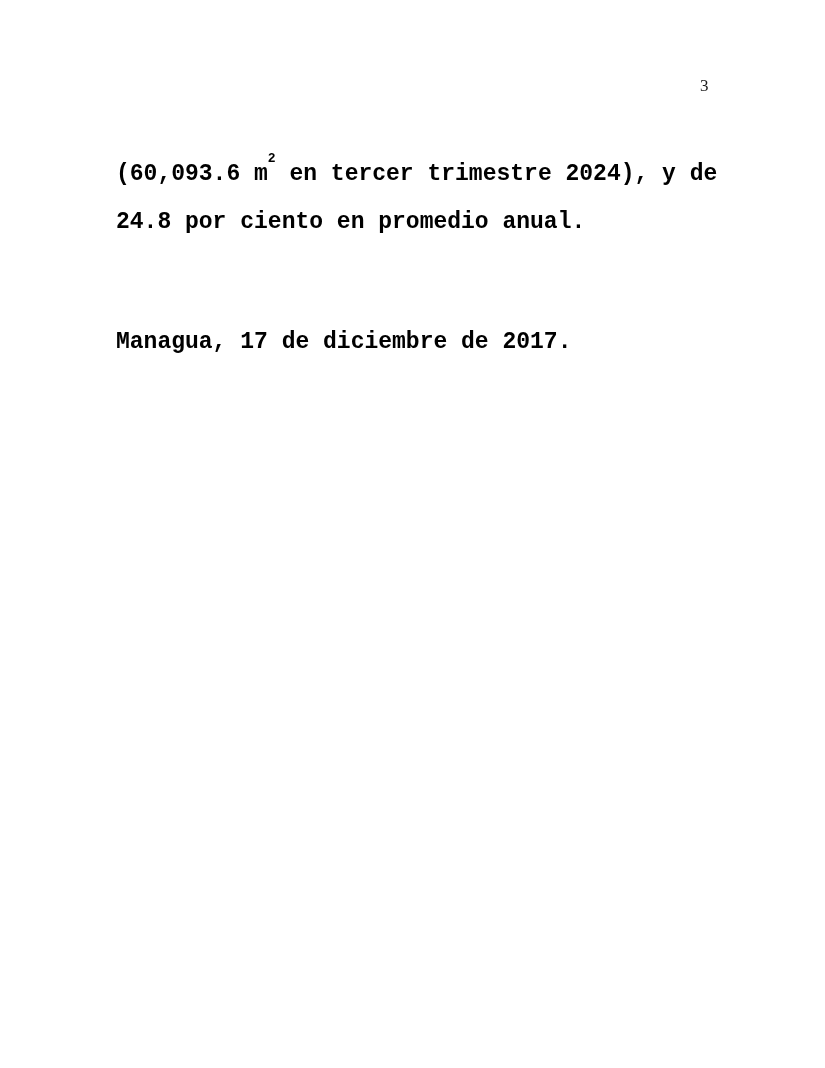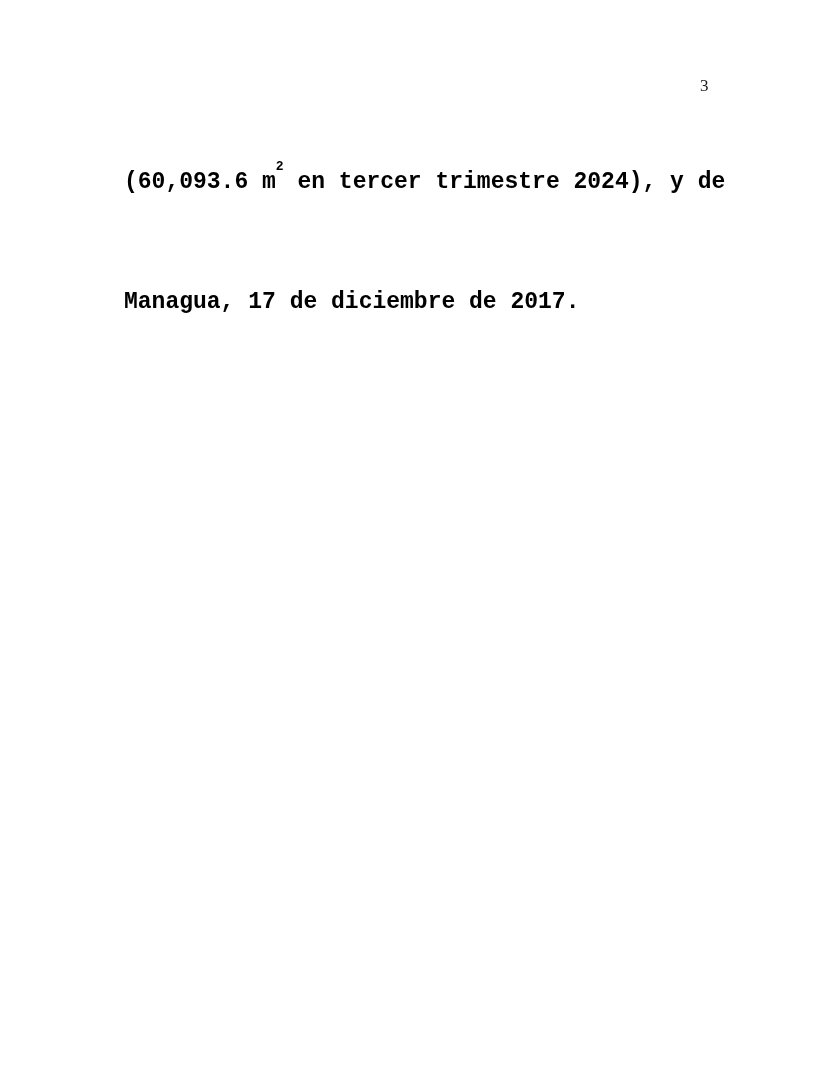--- a/index.html
+++ b/index.html
@@ -29,21 +29,21 @@
     left: 108px;
     top: 146px;
     width: 660px;
     font-family: "Liberation Mono", "DejaVu Sans Mono", monospace;
     font-weight: 700;
     font-size: 23px;
     line-height: 40px;
     color: #000000;
   }
   .line {
-    margin: 16px;
+    margin: 8px;
     white-space: pre;
   }
   .superscript {
     font-size: 13px;
     line-height: 0;
     position: relative;
     top: -9px;
   }
   .date-line {
     margin-top: 80px;
@@ -53,18 +53,19 @@
 <body>
 
 <div class="page">
 
   <div class="page-number">3</div>
 
   <div class="content">
 
     <p class="line"><span>(60,093.6 m</span><sup class="superscript">2</sup><span> en tercer trimestre 2024), y de</span></p>
 
+    <p class="line">24.8 por ciento en promedio anual.</p>
 
     <p class="line date-line">Managua, 17 de diciembre de 2017.</p>
 
   </div>
 
 </div>
 
 </body></html>

